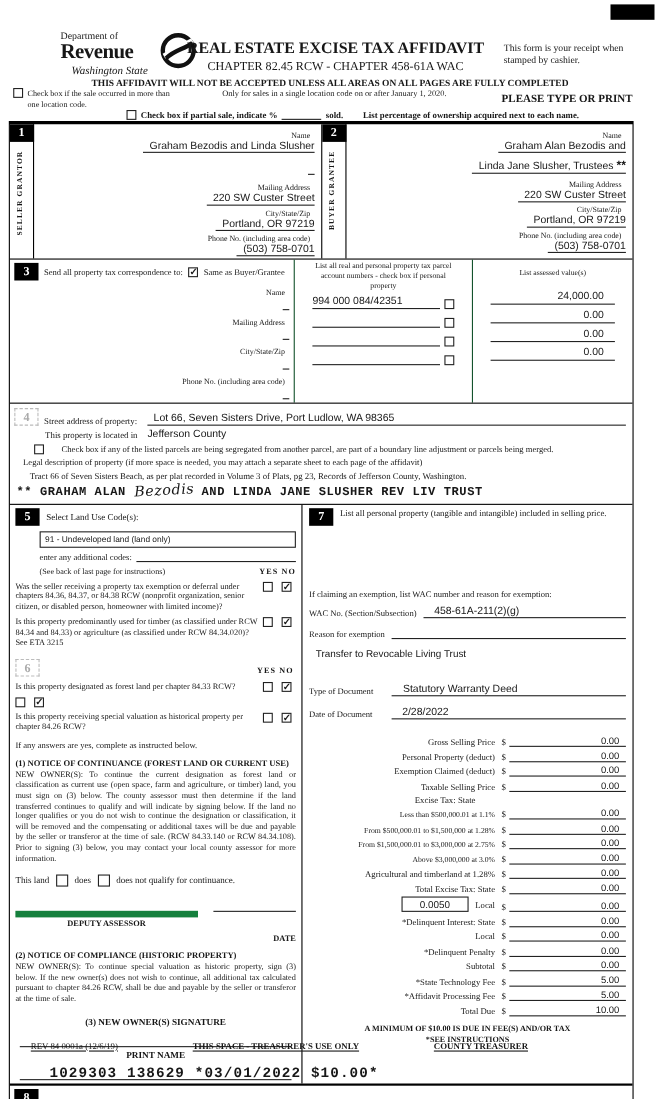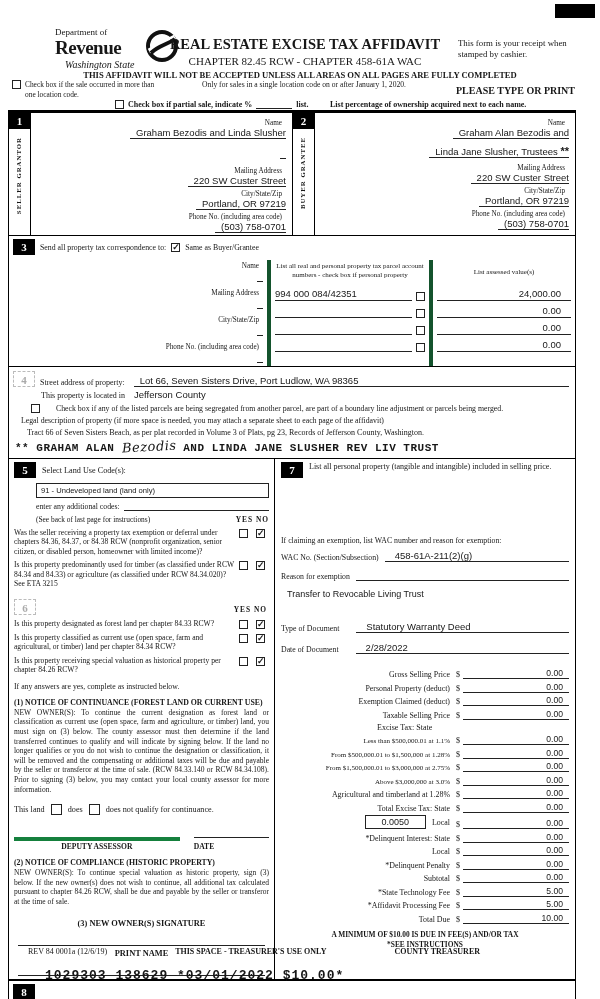--- a/index.html
+++ b/index.html
@@ -49,21 +49,21 @@
   .fline { display:flex; align-items:flex-end; margin-top:3px;flex-direction:column; }
   .flabel { font-size:7.2px; padding-right:4px; flex:none; }
   .fval { flex:1; border-bottom:1px solid #222; font-family:"Liberation Sans", sans-serif;
           font-size:9.5px; padding:0 0 0 6px; min-height:12px; }
   .stars { font-weight:bold; font-size:11px; font-family:"Liberation Sans", sans-serif; }
 
   
   .sec3 { display:grid; grid-template-columns:258px 162px 1fr; border-top:1.5px solid #000; }
   .s3left { padding:3px 4px; }
   .s3head { display:flex; align-items:center; gap:5px; font-size:7.8px; }
-  .s3col { border-left:4px solid #14532d; padding:2px 4px;margin-top:24px; }
+  .s3col { border-left:1px solid #14532d; padding:2px 16px; }
   .s3colhead { font-size:7px; text-align:center; line-height:1.25; min-height:22px; }
   .prow { display:flex; align-items:flex-end; gap:4px; margin-top:4px; }
   .pline { flex:1; border-bottom:1px solid #222; font-family:"Liberation Sans", sans-serif; font-size:9.5px; min-height:13px; }
   .arow { border-bottom:1px solid #222; font-family:"Liberation Sans", sans-serif; font-size:9.5px;
           text-align:right; padding-right:10px; margin-top:4px; min-height:13px; }
 
   
   .sec4 { border-top:1.5px solid #000; padding:2px 6px 2px 4px; position:relative; }
   .s4row { display:flex; align-items:flex-end; gap:5px; margin-top:2px; font-size:8px; }
   .s4check { display:flex; gap:16px; align-items:center; margin:4px 0 2px 18px; font-size:7.8px; }
@@ -83,22 +83,22 @@
   .yesno-h { font-weight:bold; font-size:7.4px; letter-spacing:1px; }
   .qrow { display:flex; gap:4px; margin-top:4px; }
   .qtext { flex:1; font-size:7.6px; line-height:1.25; }
   .qboxes { flex:none; width:30px; display:flex; gap:8px; align-items:flex-start; padding-top:1px; }
   .yesno-h2 { text-align:right; font-weight:bold; font-size:7.4px; letter-spacing:1px; margin-top:6px; padding-right:2px;}
   .ifyes { font-size:7.8px; margin-top:7px; }
   .notice-t { font-size:7.8px; font-weight:bold; margin-top:7px; }
   .notice-b { font-size:7.5px; line-height:1.28; text-align:justify; margin-top:1px; }
   .thisland { display:flex; align-items:center; gap:6px; font-size:8.2px; margin-top:10px; }
   .sig-ln { display:flex; gap:14px; margin-top:22px; }
-  .sig-ln .l1 { flex:2.2; border-top:4px solid #15803d; text-align:center; font-size:7.6px; font-weight:bold; padding-top:1px; }
-  .sig-ln .l2 { flex:1; border-top:1px solid #222; text-align:left; font-size:7.6px; font-weight:bold; padding-top:4px; }
+  .sig-ln .l1 { flex:2.2; border-top:6px solid #15803d; text-align:center; font-size:7.6px; font-weight:bold; padding-top:1px; }
+  .sig-ln .l2 { flex:1; border-top:1px solid #222; text-align:right; font-size:7.6px; font-weight:bold; padding-top:19px; }
   .center-b { text-align:center; font-weight:bold; font-size:8.4px; margin-top:12px; }
   .u-line { border-bottom:1px solid #222; height:18px; margin:0 4px; }
 
   .col7 { padding:3px 6px; }
   .s7head { display:flex; gap:6px; align-items:flex-start; font-size:8px; }
   .exempt-intro { font-size:7.8px; margin-top:58px; }
   .wacrow { display:flex; align-items:flex-end; gap:6px; margin-top:5px; }
   .wlabel { font-size:7.8px; flex:none; }
   .wline { flex:1; border-bottom:1px solid #222; font-family:"Liberation Sans", sans-serif; font-size:9.5px; padding-left:10px; min-height:12px; }
   .reason-val { font-family:"Liberation Sans", sans-serif; font-size:9px; margin:8px 0 0 6px; }
@@ -118,21 +118,21 @@
   .s8head { display:flex; gap:8px; align-items:center; padding:3px 4px; font-size:8.8px; font-weight:bold; }
   .s8grid { display:grid; grid-template-columns:1fr 1fr; padding:0 4px 4px 4px; column-gap:14px; }
   .s8sig { display:flex; align-items:flex-end; }
   .siglab { font-size:7.4px; line-height:1.25; flex:none; }
   .circled { border:1.5px solid #111; border-radius:50%; padding:0 5px; display:inline-block; }
   .sigline { flex:1; border-bottom:1px solid #222; position:relative; height:24px; }
   .sigline svg { position:absolute; left:10px; bottom:-2px; }
   .s8f { display:flex; align-items:flex-end; margin-top:4px; }
   .s8f .flabel { font-size:7.4px; }
 
-  .footer { position:absolute; left:8px; top:947px; width:476px; display:flex; justify-content:space-between; font-size:8px; }
+  .footer { position:absolute; left:8px; top:947px; width:476px; display:flex; justify-content:space-between; font-size:8px;text-decoration:underline; }
   .footer .f-rev { margin-left:20px; }
   .footer .f-mid { font-weight:bold; }
   .footer .f-ct { font-weight:bold; margin-right:4px; }
   .stamp { position:absolute; left:45px; top:968px; font-family:"Liberation Mono", monospace; font-weight:bold; font-size:13px; letter-spacing:1px; }
 </style>
 </head>
 <body>
 
 <div class="corner-mark"></div>
 
@@ -156,21 +156,21 @@
   <div class="hdr-receipt">This form is your receipt when stamped by cashier.</div>
   <div class="hdr-print">PLEASE TYPE OR PRINT</div>
   <div class="hdr-loc">
     <span class="cb"></span>
     <span>Check box if the sale occurred in more than one location code.</span>
   </div>
   <div class="hdr-partial">
     <span class="cb"></span>
     <span>Check box if partial sale, indicate %</span>
     <span class="blank-gap"></span>
-    <span>list.</span>
+    <span>sold.</span>
   </div>
   <div class="hdr-own">List percentage of ownership acquired next to each name.</div>
 </div>
 
 <div class="frame">
 
   <div class="sec12">
     <div class="party">
       <div class="party-side">
         <div class="badge">1</div>
@@ -348,21 +348,20 @@
       </div>
       <div id="s6-questions">
           <div class="qrow">
             <span class="qtext">Is this property designated as forest land per chapter 84.33 RCW?</span>
             <span class="qboxes">
               <span class="cb"></span>
               <span class="cb checked"></span>
             </span>
           </div>
           <div class="qrow">
-            <span class="qtext">Is this property classified as current use (open space, farm and agricultural, or timber) land per chapter 84.34 RCW?</span>
             <span class="qboxes">
               <span class="cb"></span>
               <span class="cb checked"></span>
             </span>
           </div>
           <div class="qrow">
             <span class="qtext">Is this property receiving special valuation as historical property per chapter 84.26 RCW?</span>
             <span class="qboxes">
               <span class="cb"></span>
               <span class="cb checked"></span>

